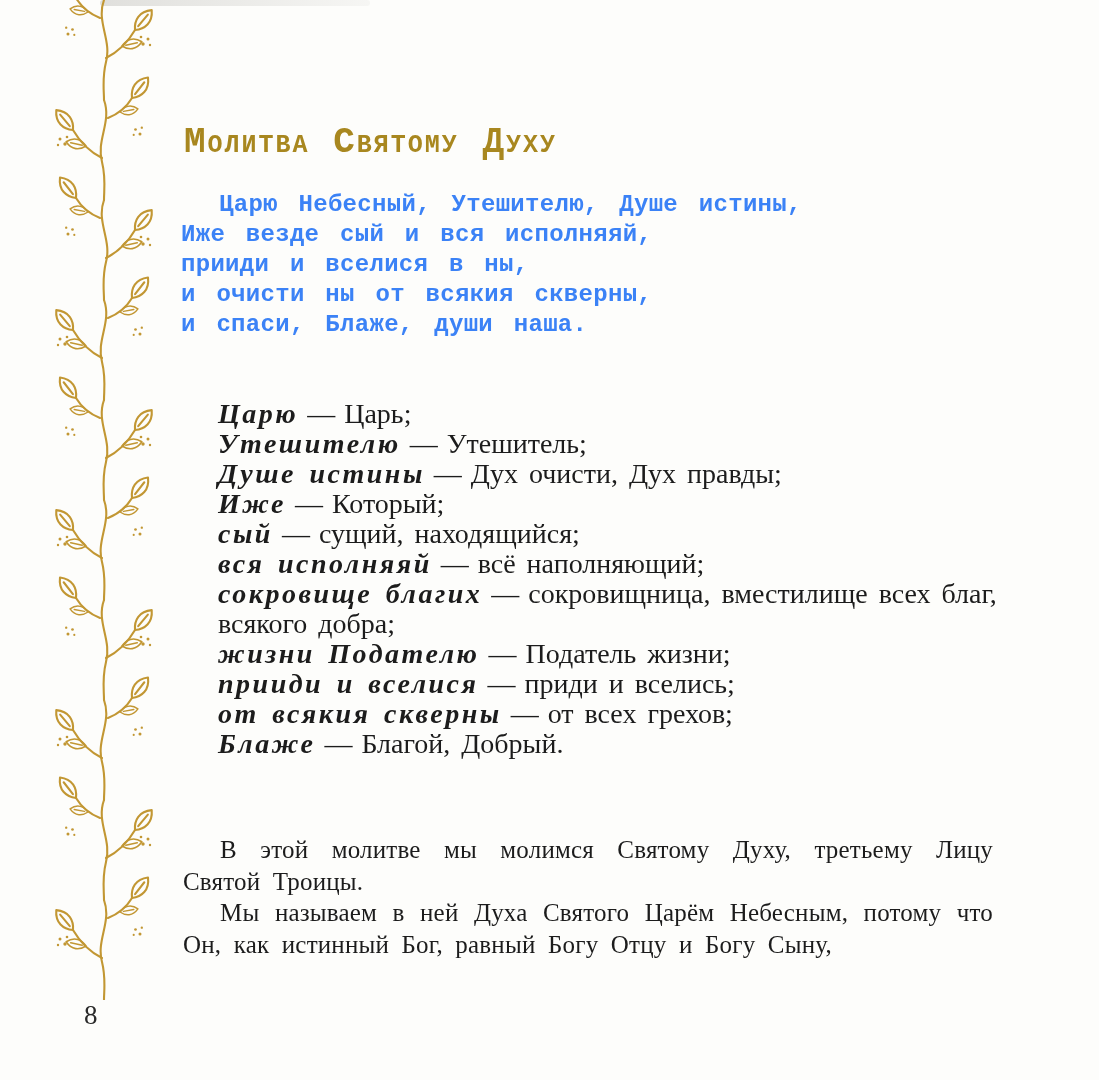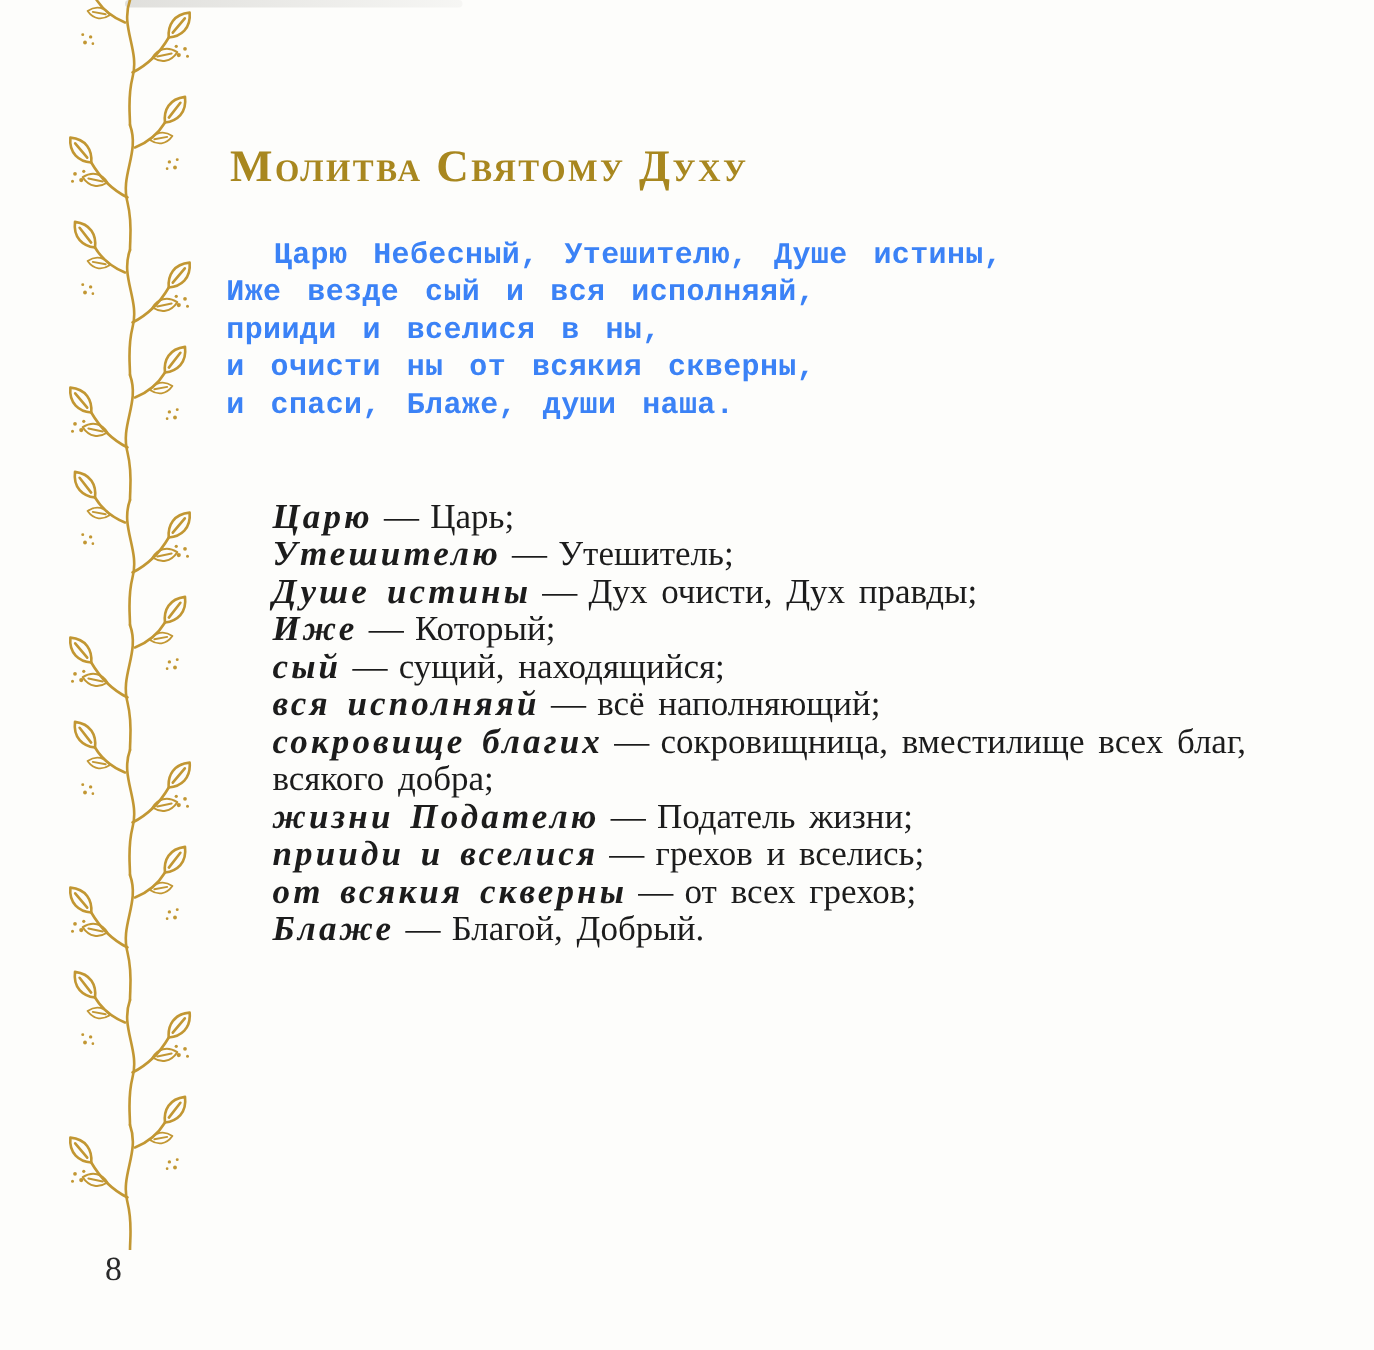--- a/index.html
+++ b/index.html
@@ -25,26 +25,27 @@
     background:linear-gradient(to right, rgba(120,118,110,.22), rgba(120,118,110,.05));
     border-radius:3px;
   }
 
   
   svg.vine{position:absolute;left:48px;top:0;}
   svg.vine path{fill:none;stroke:var(--gold-vine);stroke-width:2.1;stroke-linecap:round;stroke-linejoin:round;}
   svg.vine circle{fill:var(--gold-vine);stroke:none;}
 
   .title{
-    position:absolute;left:184px;top:112px;
+    position:absolute;left:184px;top:122px;
     font-size:36px;font-weight:bold;
     font-variant:small-caps;
     letter-spacing:2px;
     color:var(--gold-title);
     white-space:nowrap;
+    font-family:Liberation Mono, monospace;
   }
 
   .prayer{
     position:absolute;left:181px;top:190px;width:680px;
     font-size:24px;font-weight:bold;line-height:30px;
     color:#3b82f6;
     word-spacing:6px;letter-spacing:.3px;
     white-space:nowrap;
     font-family:Liberation Mono, monospace;
   }
@@ -143,26 +144,30 @@
     <div class="gline">
       <span class="term">вся исполняяй</span><span class="dash">—</span><span class="def">всё наполняющий;</span>
     </div>
     <div class="gline">
       <span class="term">сокровище благих</span><span class="dash">—</span><span class="def">сокровищница, вместилище всех благ, всякого добра;</span>
     </div>
     <div class="gline">
       <span class="term">жизни Подателю</span><span class="dash">—</span><span class="def">Податель жизни;</span>
     </div>
     <div class="gline">
-      <span class="term">прииди и вселися</span><span class="dash">—</span><span class="def">грехов и вселись;</span>
+      <span class="term">прииди и вселися</span><span class="dash">—</span><span class="def">приди и вселись;</span>
     </div>
     <div class="gline">
       <span class="term">от всякия скверны</span><span class="dash">—</span><span class="def">от всех грехов;</span>
     </div>
     <div class="gline">
       <span class="term">Блаже</span><span class="dash">—</span><span class="def">Благой, Добрый.</span>
     </div>
   </div>
 
+  <div class="commentary">
+    <p>В этой молитве мы молимся Святому Духу, третьему Лицу Святой Троицы.</p>
+    <p>Мы называем в ней Духа Святого Царём Небесным, потому что Он, как истинный Бог, равный Богу Отцу и Богу Сыну,</p>
+  </div>
 
   <div class="page-number">8</div>
 
 </div>
 
 </body></html>

